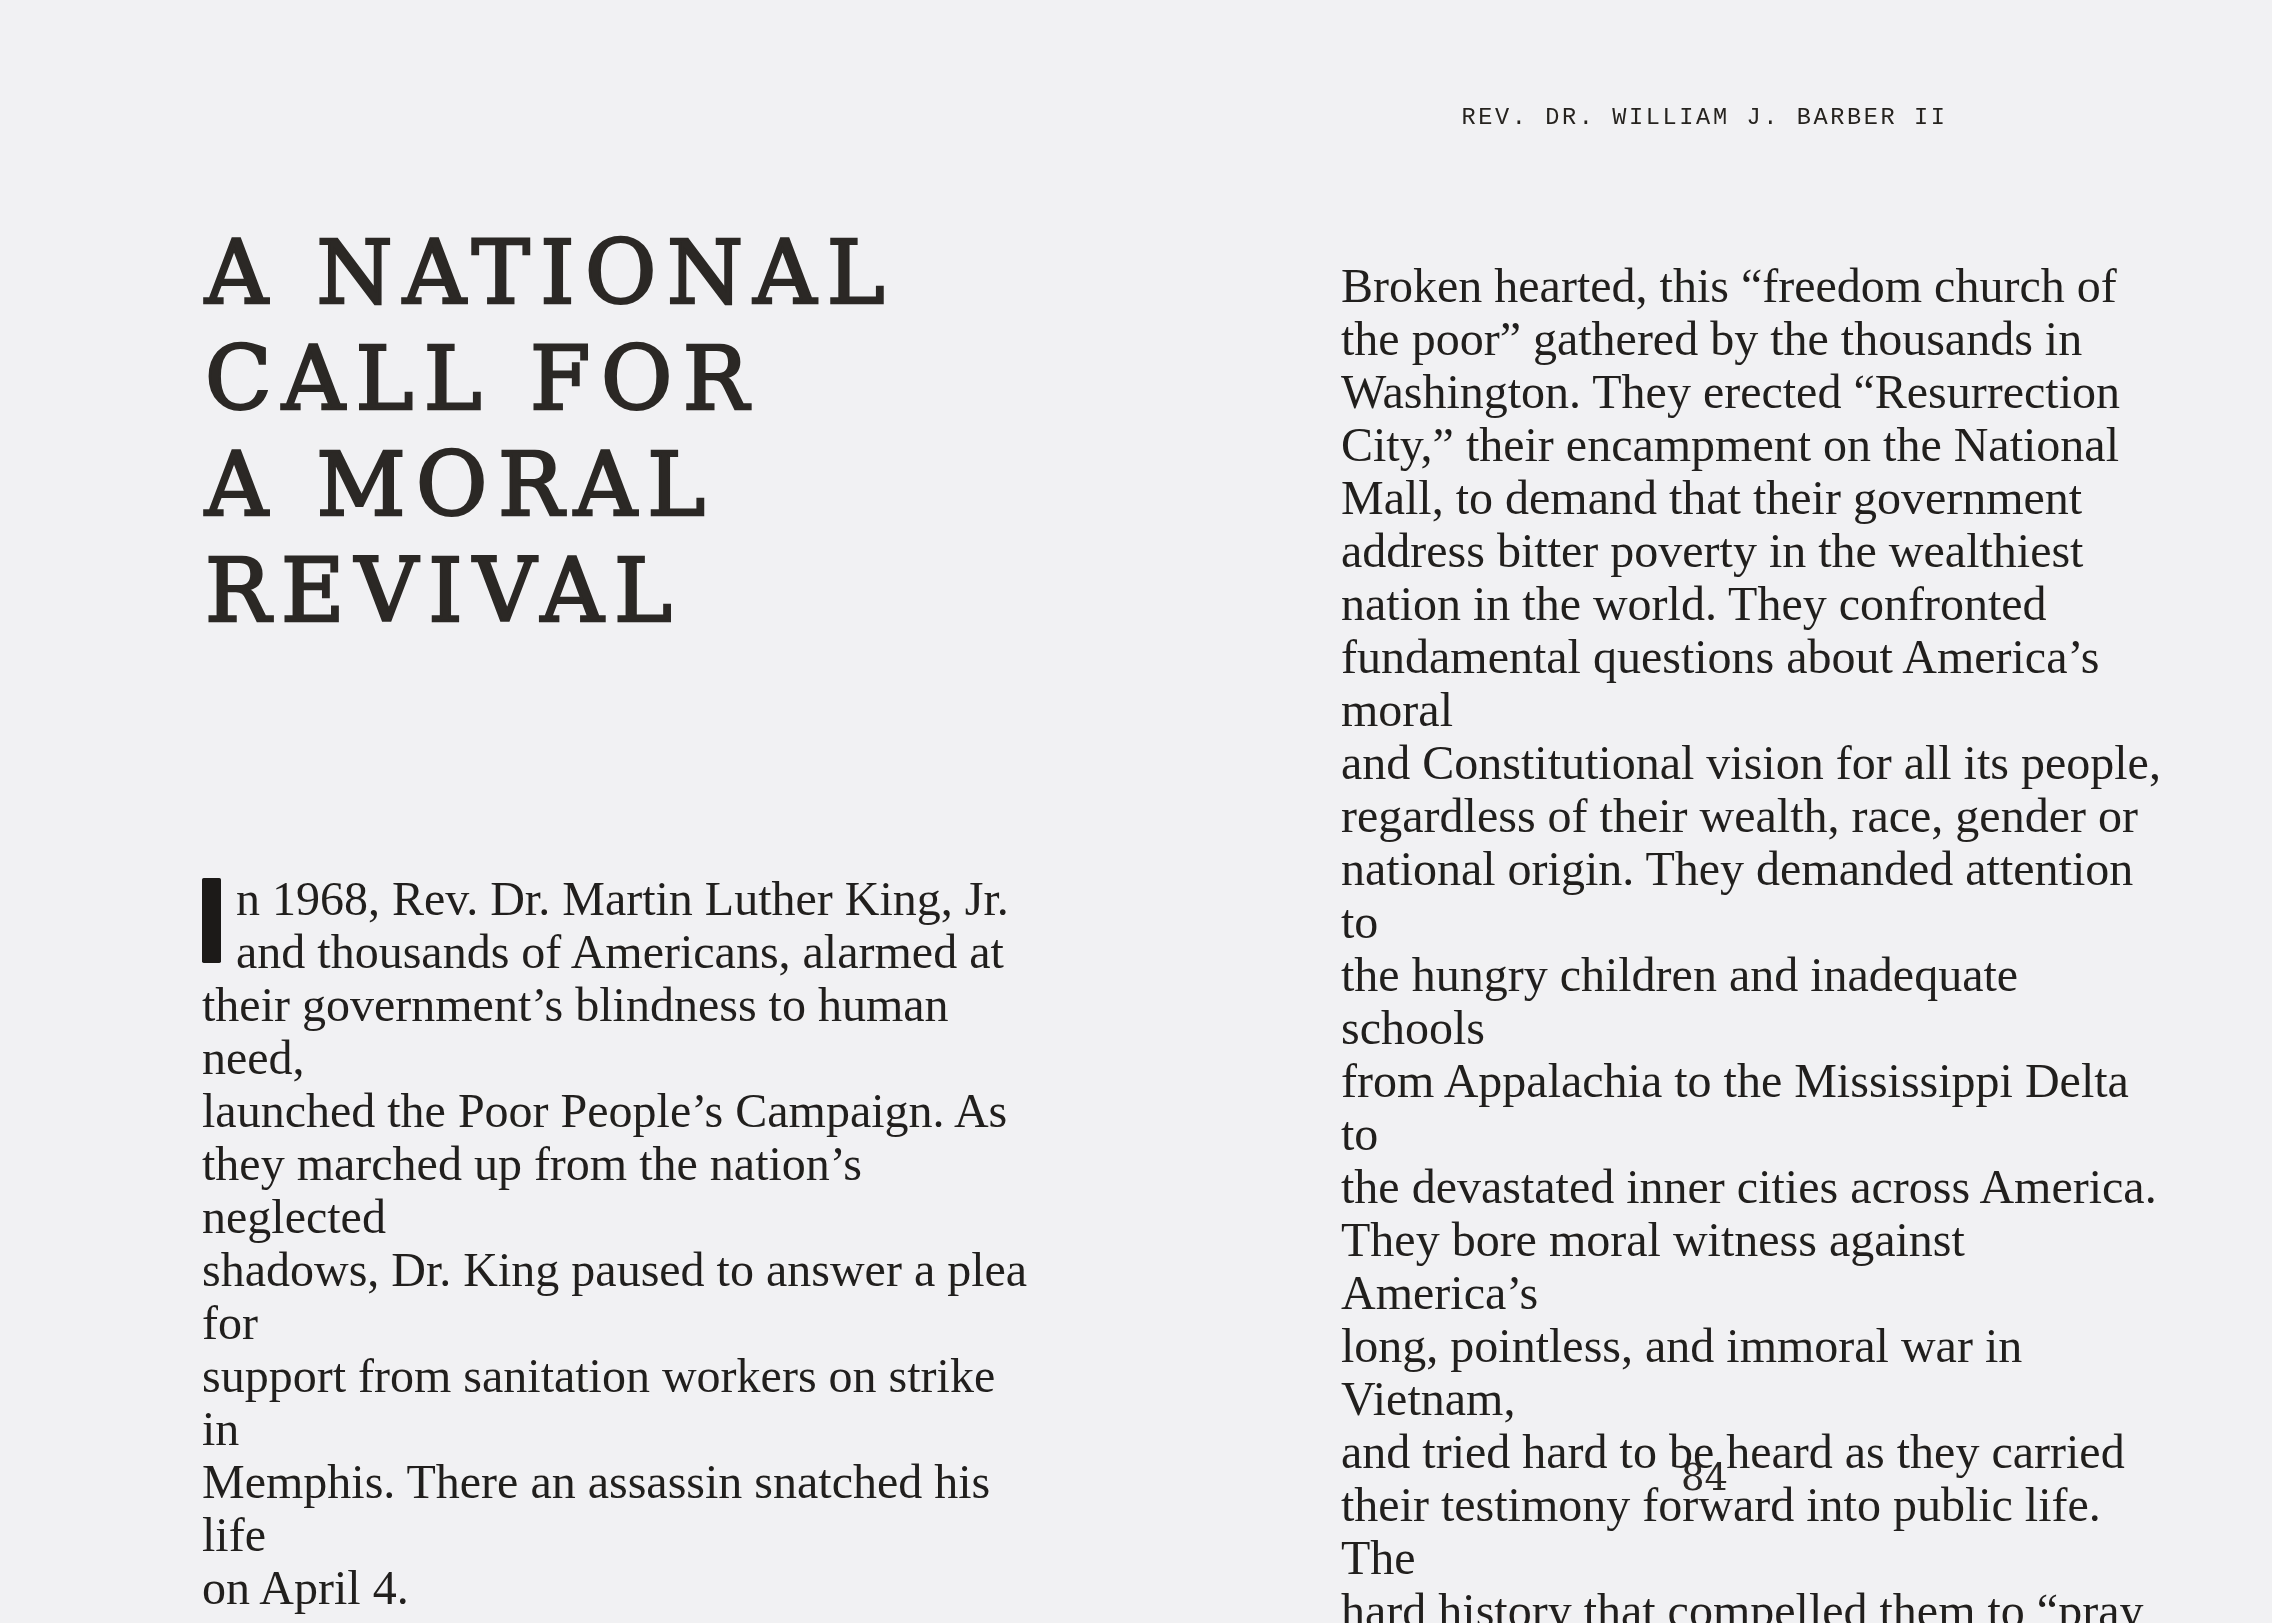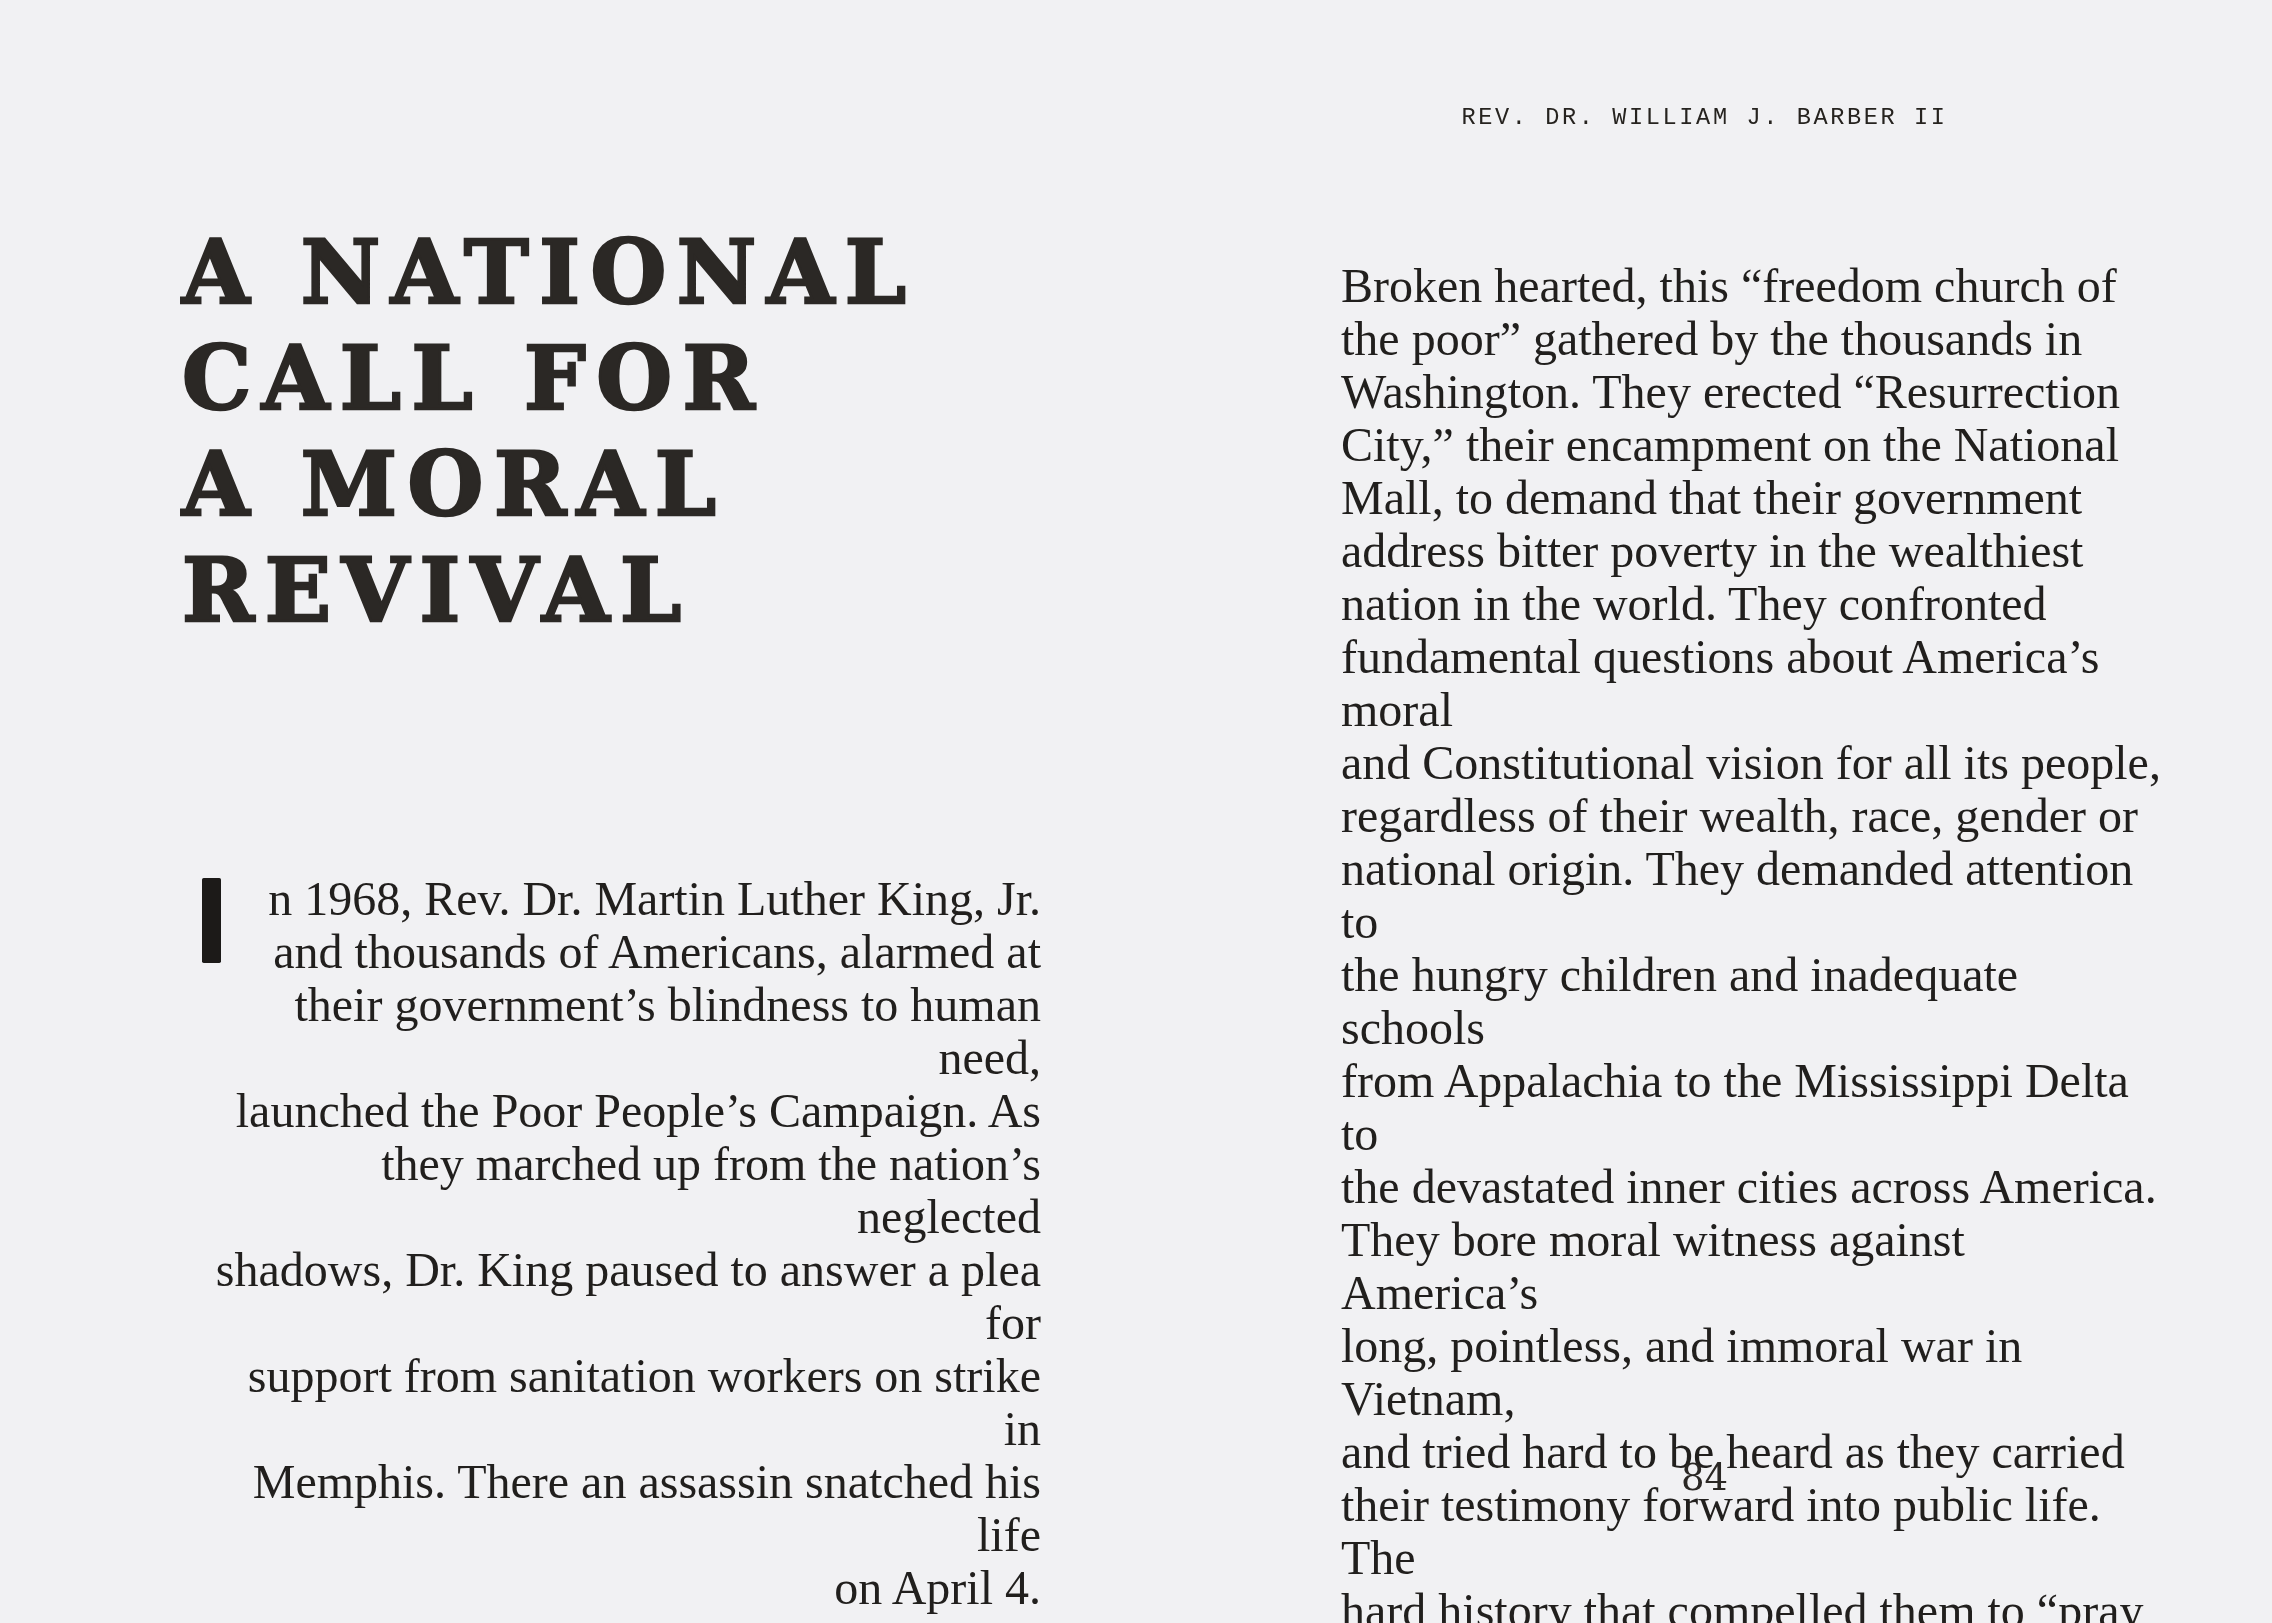--- a/index.html
+++ b/index.html
@@ -21,25 +21,25 @@
     font-family: "Liberation Mono", monospace;
     font-weight: normal;
     font-size: 23.6px;
     letter-spacing: 2.6px;
     color: #26231f;
     white-space: nowrap;
   }
 
   .chapter-title {
     position: absolute;
-    left: 182px;
+    left: 205px;
     top: 220px;
     margin: 0;
     font-family: "DejaVu Serif", serif;
-    font-weight: bold;
+    font-weight: normal;
     font-size: 87px;
     line-height: 106px;
     letter-spacing: 10.5px;
     color: #2b2825;
     -webkit-text-stroke: 2.6px #2b2825;
     white-space: pre-line;
   }
 
   .body-text {
     margin: 8px;
@@ -47,21 +47,20 @@
     line-height: 53px;
     color: #211f1d;
     white-space: pre-line;
   }
 
   .body-left {
     position: absolute;
     left: 194px;
     top: 864px;
     width: 839px;
-    text-align: right;
   }
 
   .body-right {
     position: absolute;
     left: 1333px;
     top: 251px;
     width: 822px;
   }
 
   .drop-cap {

